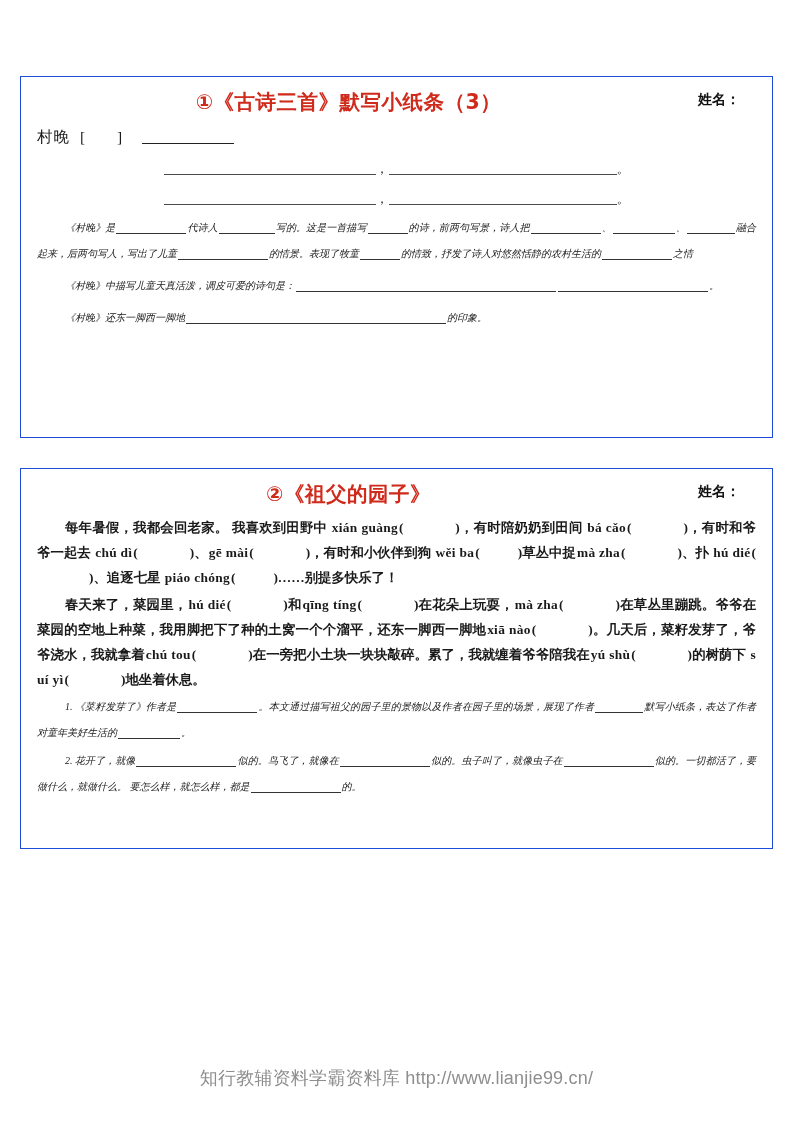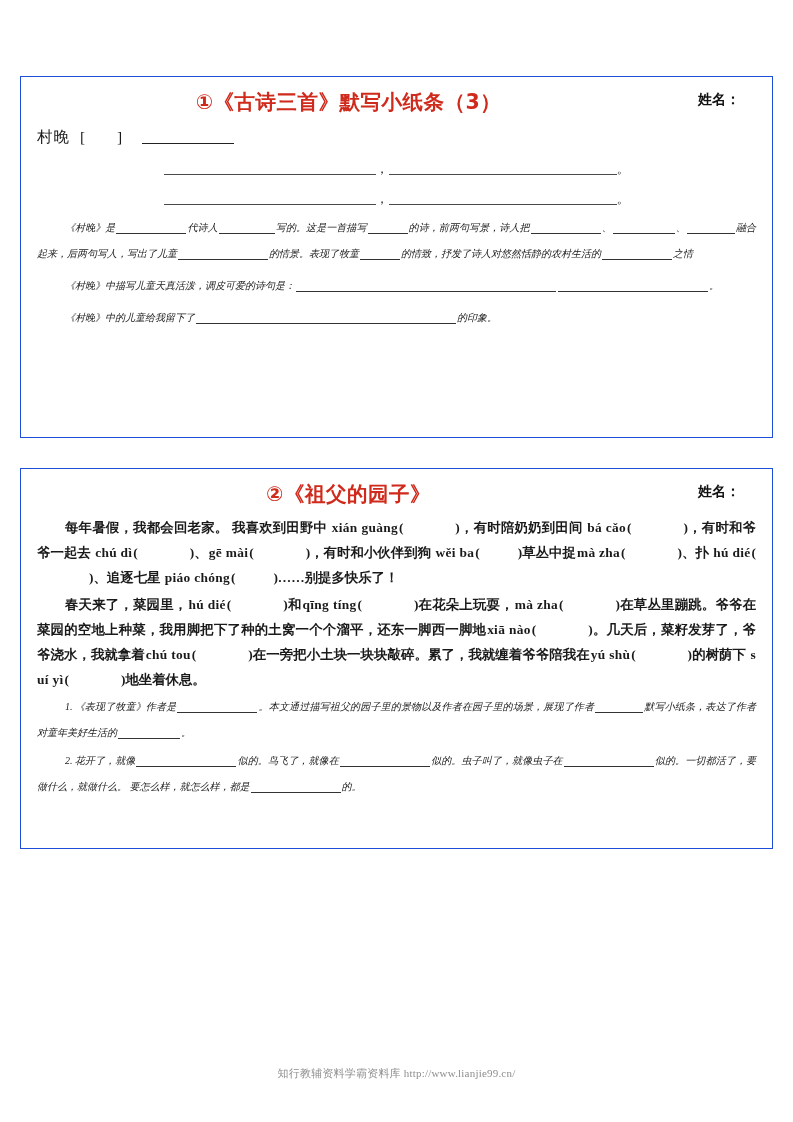--- a/index.html
+++ b/index.html
@@ -170,22 +170,22 @@
   .qnum { margin-right: 2px; }
 
   
   .footer {
     position: absolute;
     left: 0;
     right: 0;
     top: 1066px;
     text-align: center;
     color: #8e8e8e;
-    font-family: Liberation Serif, serif;
-    font-size: 11px;
+    font-family: Liberation Sans, sans-serif;
+    font-size: 18px;
     letter-spacing: 0.2px;
   }
 </style>
 </head>
 <body>
 
 <div class="page">
 
   <div class="card" id="card-1">
     <div class="card-inner">
@@ -210,21 +210,21 @@
 
       <div class="para indent">
         <span>《村晚》是</span><span class="blank b-70"></span><span>代诗人</span><span class="blank b-56"></span><span>写的。这是一首描写</span><span class="blank b-40"></span><span>的诗，前两句写景，诗人把</span><span class="blank b-70"></span><span>、</span><span class="blank b-62"></span><span>、</span><span class="blank b-48"></span><span>融合起来，后两句写人，写出了儿童</span><span class="blank b-90"></span><span>的情景。表现了牧童</span><span class="blank b-40"></span><span>的情致，抒发了诗人对悠然恬静的农村生活的</span><span class="blank b-70"></span><span>之情</span>
       </div>
 
       <div class="para indent">
         <span>《村晚》中描写儿童天真活泼，调皮可爱的诗句是：</span><span class="blank b-260"></span><span class="blank b-150"></span><span>。</span>
       </div>
 
       <div class="para indent">
-        <span>《村晚》中的儿童给我留下了</span><span class="blank b-260"></span><span>的印象。</span>
+        <span>《村晚》还东一脚西一脚地</span><span class="blank b-260"></span><span>的印象。</span>
       </div>
 
     </div>
   </div>
 
   <div class="card" id="card-2">
     <div class="card-inner">
 
       <div class="title-row">
         <div class="worksheet-title">②《祖父的园子》</div>
@@ -233,21 +233,21 @@
 
       <div class="passage indent">
         <span>每年暑假，我都会回老家。 我喜欢到田野中 </span><span class="py">xián guàng</span>(<span class="paren"></span>)<span>，有时陪奶奶到田间 </span><span class="py">bá cǎo</span>(<span class="paren"></span>)<span>，有时和爷爷一起去 </span><span class="py">chú dì</span>(<span class="paren"></span>)<span>、</span><span class="py">gē mài</span>(<span class="paren"></span>)<span>，有时和小伙伴到狗 </span><span class="py">wěi ba</span>(<span class="paren narrow"></span>)<span>草丛中捉</span><span class="py">mà zha</span>(<span class="paren"></span>)<span>、扑 </span><span class="py">hú dié</span>(<span class="paren"></span>)<span>、追逐七星 </span><span class="py">piáo chóng</span>(<span class="paren narrow"></span>)<span>……别提多快乐了！</span>
       </div>
 
       <div class="passage indent">
         <span>春天来了，菜园里，</span><span class="py">hú dié</span>(<span class="paren"></span>)<span>和</span><span class="py">qīng tíng</span>(<span class="paren"></span>)<span>在花朵上玩耍，</span><span class="py">mà zha</span>(<span class="paren"></span>)<span>在草丛里蹦跳。爷爷在菜园的空地上种菜，我用脚把下了种的土窝一个个溜平，还东一脚西一脚地</span><span class="py">xiā nào</span>(<span class="paren"></span>)<span>。几天后，菜籽发芽了，爷爷浇水，我就拿着</span><span class="py">chú tou</span>(<span class="paren"></span>)<span>在一旁把小土块一块块敲碎。累了，我就缠着爷爷陪我在</span><span class="py">yú shù</span>(<span class="paren"></span>)<span>的树荫下 </span><span class="py">suí yì</span>(<span class="paren"></span>)<span>地坐着休息。</span>
       </div>
 
       <div class="para indent tight">
-        <span class="qnum">1.</span><span>《表现了牧童》作者是</span><span class="blank b-80"></span><span>。本文通过描写祖父的园子里的景物以及作者在园子里的场景，展现了作者</span><span class="blank b-48"></span><span>默写小纸条，表达了作者对童年美好生活的</span><span class="blank b-62"></span><span>。</span>
+        <span class="qnum">1.</span><span>《菜籽发芽了》作者是</span><span class="blank b-80"></span><span>。本文通过描写祖父的园子里的景物以及作者在园子里的场景，展现了作者</span><span class="blank b-48"></span><span>默写小纸条，表达了作者对童年美好生活的</span><span class="blank b-62"></span><span>。</span>
       </div>
 
       <div class="para indent tight">
         <span class="qnum">2.</span><span>花开了，就像</span><span class="blank b-100"></span><span>似的。鸟飞了，就像在</span><span class="blank b-90"></span><span>似的。虫子叫了，就像虫子在</span><span class="blank b-90"></span><span>似的。一切都活了，要做什么，就做什么。 要怎么样，就怎么样，都是</span><span class="blank b-90"></span><span>的。</span>
       </div>
 
     </div>
   </div>
 
   <div class="footer">知行教辅资料学霸资料库 http://www.lianjie99.cn/</div>

